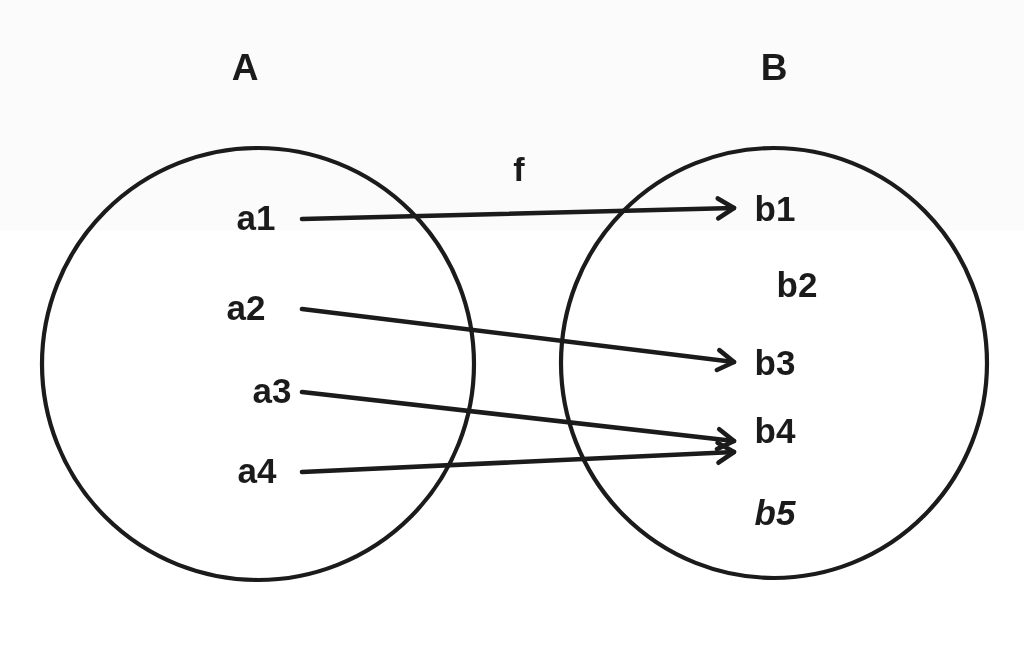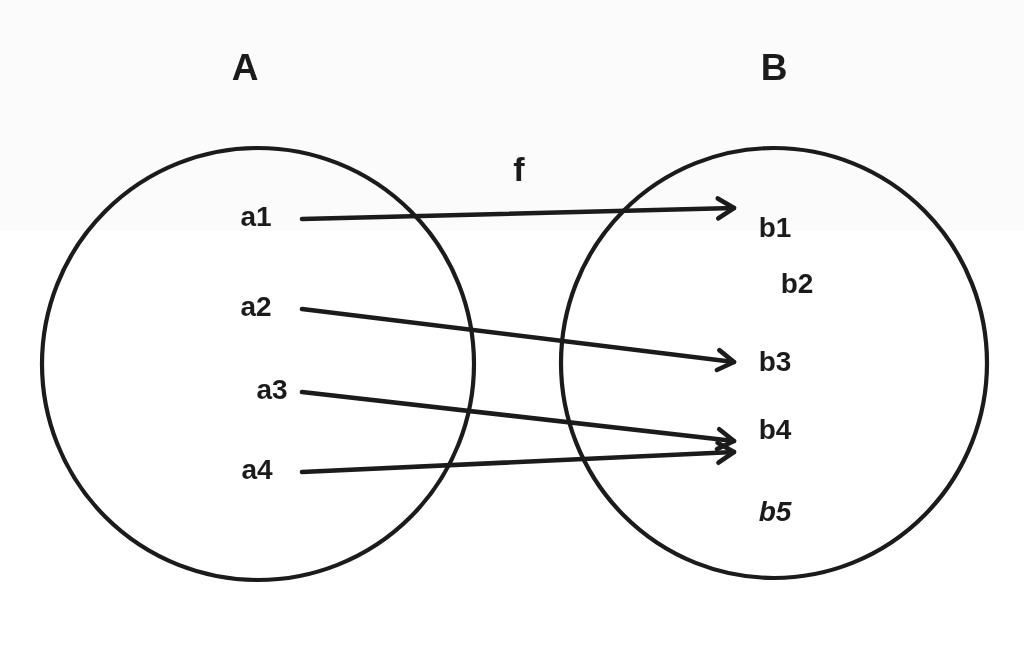--- a/index.html
+++ b/index.html
@@ -26,21 +26,21 @@
   .lbl {
     position: absolute;
     transform: translate(-50%, -50%);
     font-weight: 700;
     color: #1b1b1b;
     white-space: nowrap;
     line-height: 1;
     user-select: none;
   }
   .set-title { font-size: 37px; }
-  .el-label  { font-size: 28px; }
+  .el-label  { font-size: 35px; }
   .func-label{ font-size: 34px; }
 </style>
 </head>
 <body>
 
 <div class="canvas">
 
   <svg class="layer" viewBox="0 0 1024 649" xmlns="http://www.w3.org/2000/svg">
     <defs>
       <marker id="arrowhead" markerUnits="userSpaceOnUse" markerWidth="26" markerHeight="28" viewBox="0 0 26 28" refX="21" refY="14" orient="auto">
@@ -58,23 +58,23 @@
   </svg>
 
   <div class="lbl set-title" style="left:245px; top:67px;">A</div>
 
   <div class="lbl set-title" style="left:774px; top:67px;">B</div>
 
   <div class="lbl func-label" style="left:519px; top:169px;">f</div>
 
   <div id="element-labels">
       <div class="lbl el-label" style="left: 256px; top: 217px;">a1</div>
-      <div class="lbl el-label" style="left: 256px; top: 307px;">a2</div>
+      <div class="lbl el-label" style="left: 246px; top: 307px;">a2</div>
       <div class="lbl el-label" style="left: 272px; top: 390px;">a3</div>
       <div class="lbl el-label" style="left: 257px; top: 470px;">a4</div>
-      <div class="lbl el-label" style="left: 775px; top: 208px; margin-top: 20px;">b1</div>
+      <div class="lbl el-label" style="left: 775px; top: 208px;">b1</div>
       <div class="lbl el-label" style="left: 797px; top: 284px;">b2</div>
       <div class="lbl el-label" style="left: 775px; top: 362px;">b3</div>
       <div class="lbl el-label" style="left: 775px; top: 430px;">b4</div>
       <div class="lbl el-label" style="left: 775px; top: 512px; font-style: italic;">b5</div>
     </div>
 
 </div>
 
 </body></html>

